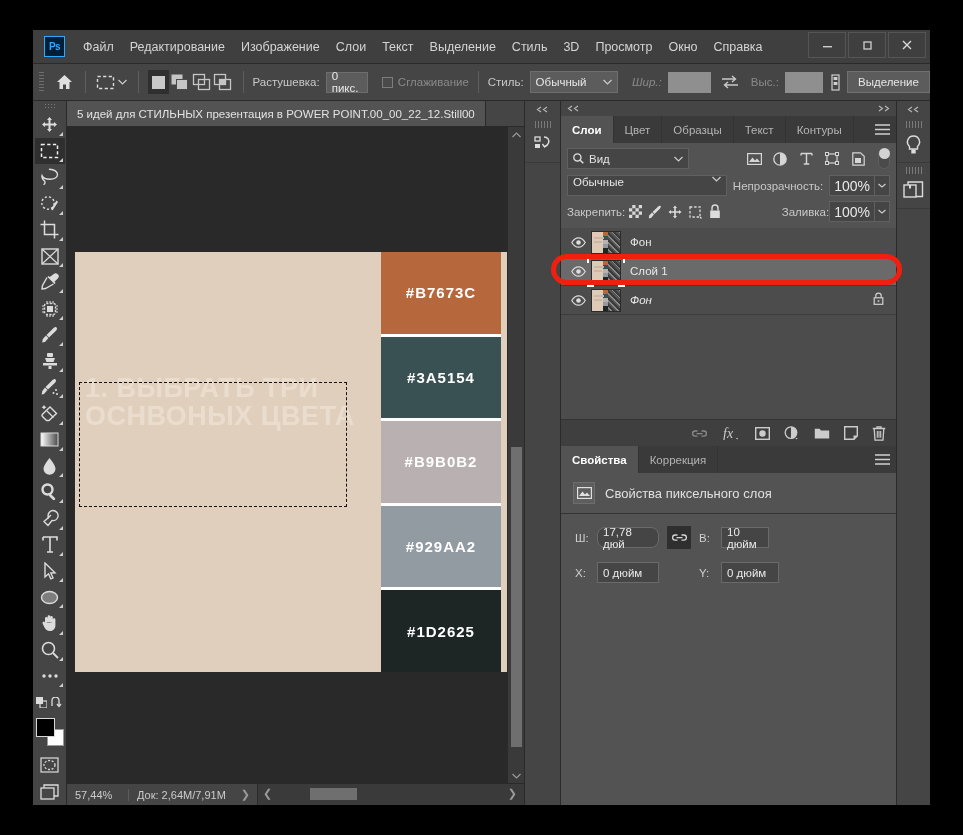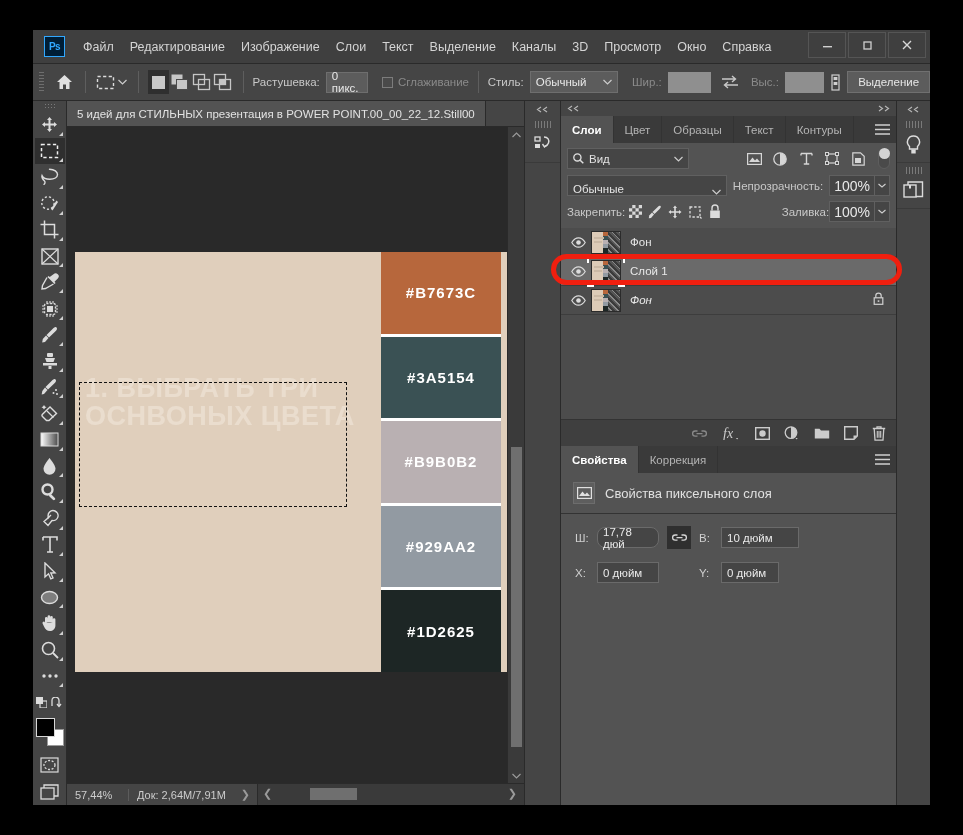--- a/index.html
+++ b/index.html
@@ -239,21 +239,21 @@
   .toggle-pill::after {
     content:""; position:absolute; left:0px; top:-1px; width:11px;height:11px;border-radius:50%;
     background:#d3d3d3;
   }
 
   .blend-row {
     display: flex; align-items: center; padding: 2px 6px 4px 6px; gap: 6px;
   }
   .blend-select {
     width: 182px; height: 21px; background: #454545; border: 1px solid #606060;
-    display: flex; align-items: flex-end; justify-content: space-between;
+    display: flex; align-items: flex-start; justify-content: space-between;
     padding: 0 5px; color: #e6e6e6; font-size: 11.5px;
   }
   .small-label { color: #c8c8c8; font-size: 11.5px; white-space: nowrap; }
   .num-field {
     background: #454545; border: 1px solid #606060; color: #e8e8e8;
     font-size: 14px; height: 21px; padding: 0 4px; display:flex; align-items:center;
     min-width: 38px; justify-content: center;
   }
   .stepper {
     width: 15px; height: 21px; background: #454545; border: 1px solid #606060; border-left: none;
@@ -344,21 +344,21 @@
 <div id="app">
 
   <div class="menubar">
     <div class="ps-logo">Ps</div>
     <div class="menu-item">Файл</div>
     <div class="menu-item">Редактирование</div>
     <div class="menu-item">Изображение</div>
     <div class="menu-item">Слои</div>
     <div class="menu-item">Текст</div>
     <div class="menu-item">Выделение</div>
-    <div class="menu-item">Каналы</div>
+    <div class="menu-item">Стиль</div>
     <div class="menu-item">3D</div>
     <div class="menu-item">Просмотр</div>
     <div class="menu-item">Окно</div>
     <div class="menu-item">Справка</div>
 
     <div class="win-controls">
       <div class="win-btn">
         <svg width="11" height="11" viewBox="0 0 11 11">
             <rect x="1" y="6" width="9" height="1.4" fill="#d0d0d0"></rect>
           </svg>
@@ -430,21 +430,21 @@
 
     <div class="ob-sep"></div>
     <div class="ob-label">Стиль:</div>
     <div class="ob-select">
       <span>Обычный</span>
       <svg width="9" height="6" viewBox="0 0 9 6">
           <path d="M0.5 1 L4.5 5 L8.5 1" fill="none" stroke="#cccccc" stroke-width="1.2"></path>
         </svg>
     </div>
 
-    <div class="ob-label dim" style="margin-left:14px;">Шир.:</div>
+    <div class="ob-label dim" style="margin-left:14px;font-style:italic;">Шир.:</div>
     <div class="ob-field empty"></div>
     <div class="ob-icon" style="margin-left:8px;">
       <svg width="18" height="14" viewBox="0 0 18 14">
         <path d="M1 4 H14 M11 1 L14.5 4 L11 7" fill="none" stroke="#c8c8c8" stroke-width="1.4"></path>
         <path d="M17 10 H4 M7 7 L3.5 10 L7 13" fill="none" stroke="#c8c8c8" stroke-width="1.4"></path>
       </svg>
     </div>
     <div class="ob-label dim" style="margin-left:10px;">Выс.:</div>
     <div class="ob-field empty" style="width:44px;"></div>
 
@@ -1002,21 +1002,21 @@
         <div class="props-fields">
           <div class="pf-row">
             <div class="pf-lbl">Ш:</div>
             <div class="pf-input" style="width:62px;border-radius:8px;">17,78 дюй</div>
             <div class="pf-link">
               <svg width="17" height="11" viewBox="0 0 17 11">
                   <path d="M6.5 3 H4.2 A2.6 2.6 0 0 0 4.2 8.2 H6.5 M10.5 3 H12.8 A2.6 2.6 0 0 1 12.8 8.2 H10.5 M5.5 5.6 H11.5" fill="none" stroke="#d5d5d5" stroke-width="1.3"></path>
                 </svg>
             </div>
             <div class="pf-lbl">В:</div>
-            <div class="pf-input" style="width:78px;">10 дюйм</div>
+            <div class="pf-input" style="width:48px;">10 дюйм</div>
           </div>
           <div class="pf-row">
             <div class="pf-lbl">X:</div>
             <div class="pf-input" style="width:62px;">0 дюйм</div>
             <div style="width:24px;"></div>
             <div class="pf-lbl">Y:</div>
             <div class="pf-input" style="width:58px;">0 дюйм</div>
           </div>
         </div>
         <div class="props-rest"></div>

